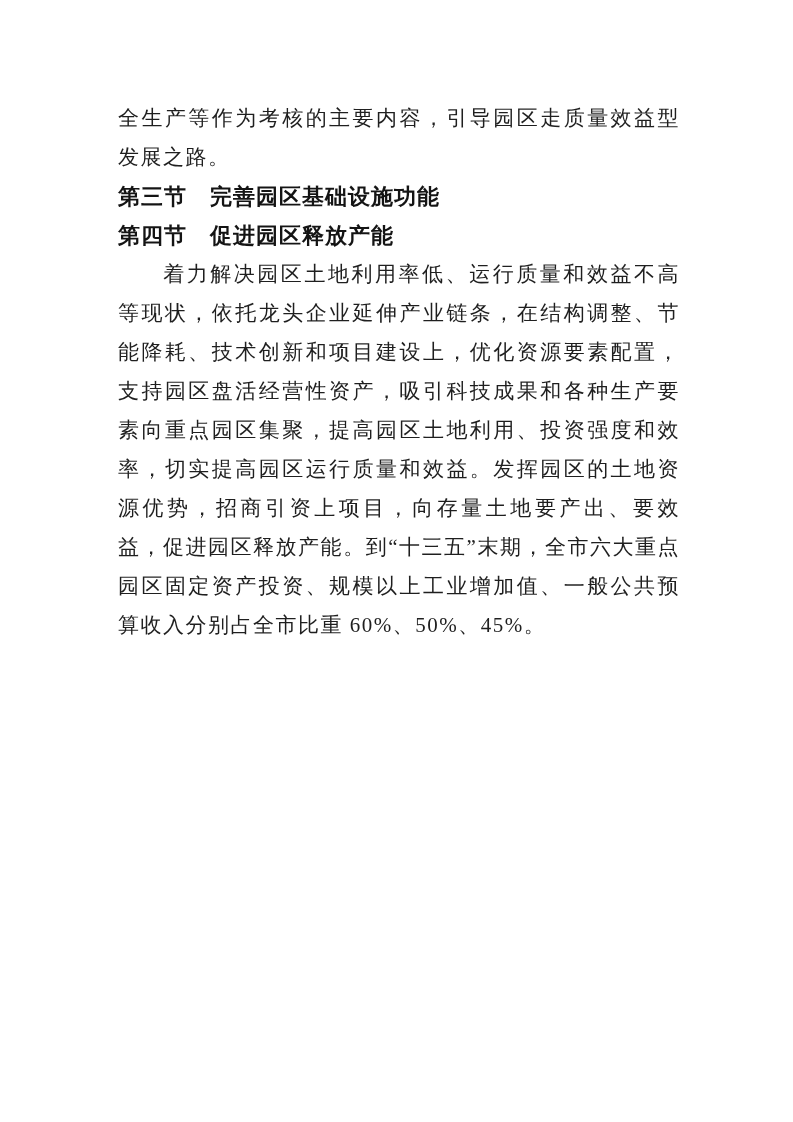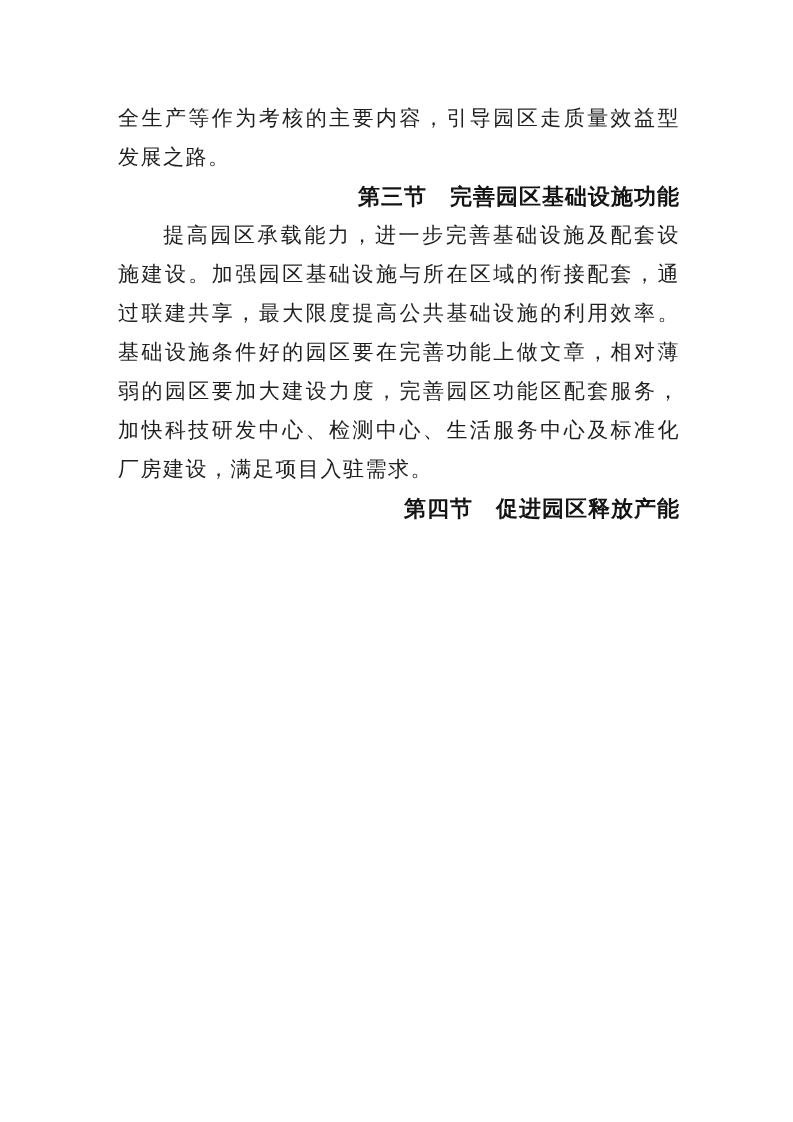--- a/index.html
+++ b/index.html
@@ -35,21 +35,21 @@
     text-indent: 2.15em;
   }
   .section-heading {
     margin: 0;
     font-family: "Liberation Sans", "DejaVu Sans", sans-serif;
     font-weight: bold;
     font-size: 22px;
     line-height: 39px;
     letter-spacing: 1px;
     color: #141414;
-    text-align: right;
+    text-align: left;
   }
   .page-footer {
     position: absolute;
     left: 0;
     top: 1048px;
     width: 100%;
     text-align: center;
     padding-left: 32px;
   }
   .page-number {
@@ -62,23 +62,23 @@
 </head>
 <body>
 
 <div class="page">
   <div class="content">
 
     <p class="body-para">全生产等作为考核的主要内容，引导园区走质量效益型发展之路。</p>
 
     <h2 class="section-heading">第三节　完善园区基础设施功能</h2>
 
-    <p class="body-para indented">提高园区承载能力，进一步完善基础设施及配套设施建设。加强园区基础设施与所在区域的衔接配套，通过联建共享，最大限度提高公共基础设施的利用效率。基础设施条件好的园区要在完善功能上做文章，相对薄弱的园区要加大建设力度，完善园区功能区配套服务，加快科技研发中心、检测中心、生活服务中心及标准化厂房建设，满足项目入驻需求。</p>
 
     <h2 class="section-heading">第四节　促进园区释放产能</h2>
 
+    <p class="body-para indented">着力解决园区土地利用率低、运行质量和效益不高等现状，依托龙头企业延伸产业链条，在结构调整、节能降耗、技术创新和项目建设上，优化资源要素配置，支持园区盘活经营性资产，吸引科技成果和各种生产要素向重点园区集聚，提高园区土地利用、投资强度和效率，切实提高园区运行质量和效益。发挥园区的土地资源优势，招商引资上项目，向存量土地要产出、要效益，促进园区释放产能。到“十三五”末期，全市六大重点园区固定资产投资、规模以上工业增加值、一般公共预算收入分别占全市比重 60%、50%、45%。</p>
 
   </div>
 
   <div class="page-footer">
     <span class="page-number">62</span>
   </div>
 </div>
 
 </body></html>

